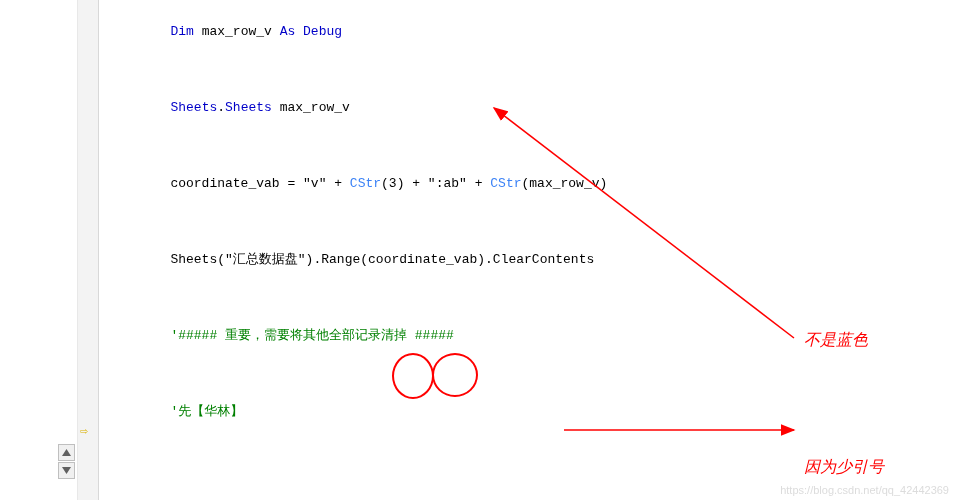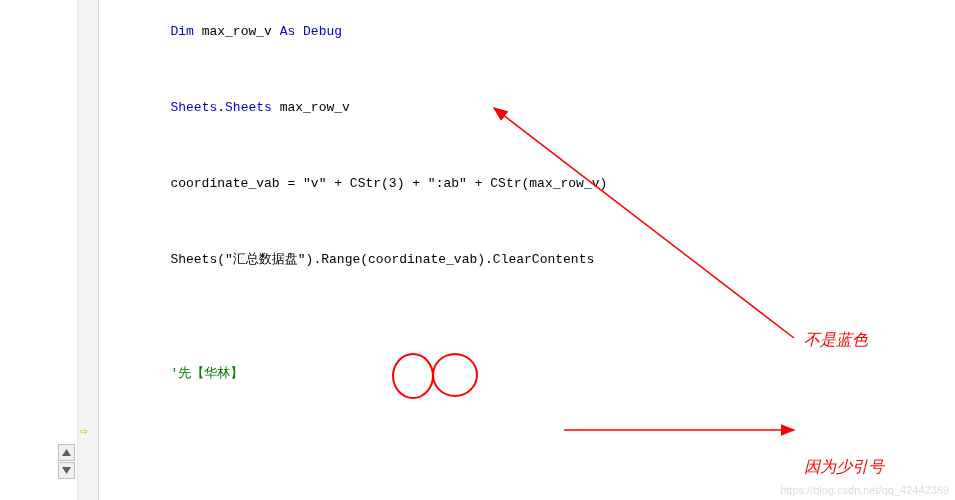--- a/index.html
+++ b/index.html
@@ -79,21 +79,21 @@
     width: 820px;
     height: 500px;
     white-space: pre;
     line-height: 19px;
     padding-top: 3px;
     font-family: Consolas, "Courier New", monospace;
   }
   .code .line { display: block; height: 19px; }
   .tok-kw   { color: #0000c8; text-align: right; }
   .tok-cmt  { color: #008000; }
-  .tok-func { color: #000000; }
+  .tok-func { color: #3b82f6; }
   .tok-plain{ color: #000000; margin-top: 28px; }
 
   
   .overlay {
     position: absolute;
     left: 4px; top: 0;
     width: 955px; height: 500px;
     pointer-events: none;
     font-style: italic;
   }
@@ -149,20 +149,21 @@
 
   <div class="code">
 <span class="line"><span class="tok-plain">        </span><span class="tok-kw">Dim</span><span class="tok-plain"> max_row_v </span><span class="tok-kw">As Debug</span></span>
 <span class="line"> </span>
 <span class="line"><span class="tok-plain">        </span><span class="tok-kw">Sheets</span><span class="tok-plain">.</span><span class="tok-kw">Sheets</span><span class="tok-plain"> max_row_v</span></span>
 <span class="line"> </span>
 <span class="line"><span class="tok-plain">        coordinate_vab = "v" + </span><span class="tok-func">CStr</span><span class="tok-plain">(3) + ":ab" + </span><span class="tok-func">CStr</span><span class="tok-plain">(max_row_v)</span></span>
 <span class="line"> </span>
 <span class="line"><span class="tok-plain">        Sheets("汇总数据盘").Range(coordinate_vab).ClearContents</span></span>
 <span class="line"> </span>
+<span class="line"><span class="tok-cmt">        '##### 重要，需要将其他全部记录清掉 #####</span></span>
 <span class="line"> </span>
 <span class="line"><span class="tok-cmt">        '先【华林】</span></span>
 <span class="line"> </span>
 
 
 
 
 
 
 

